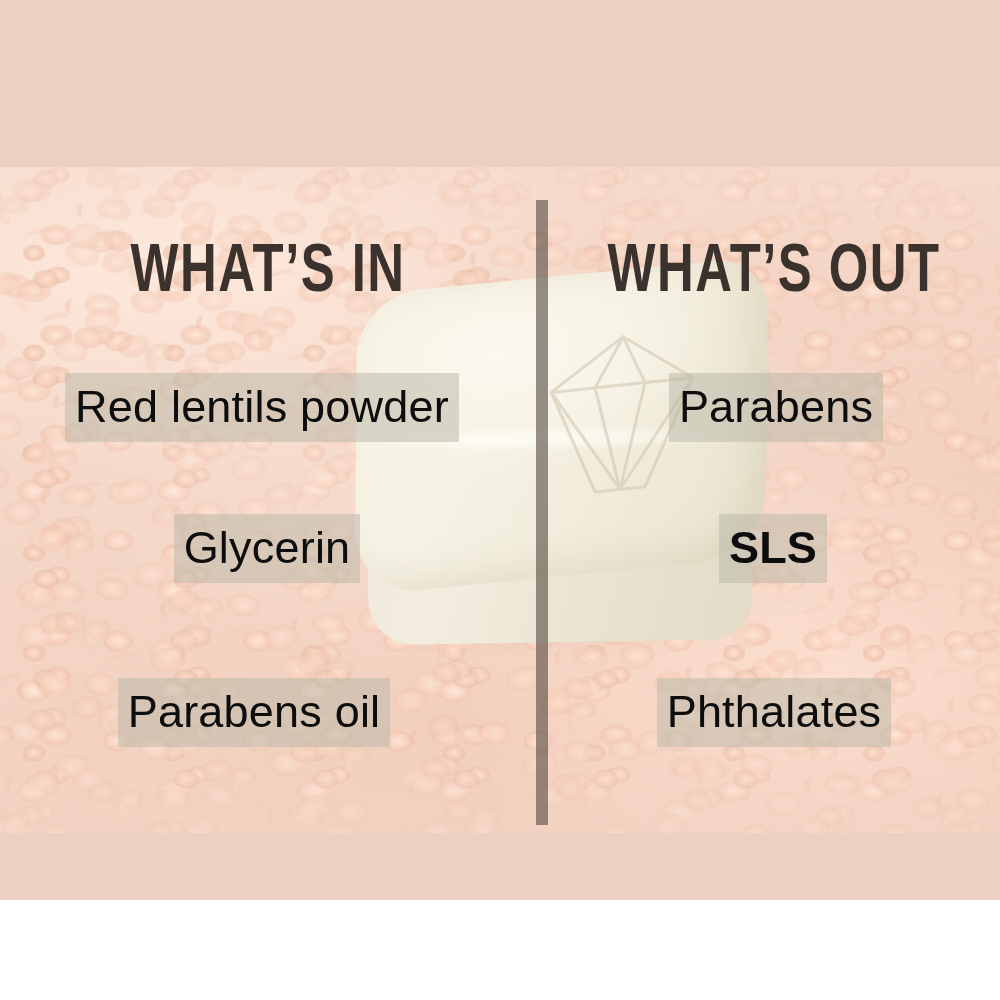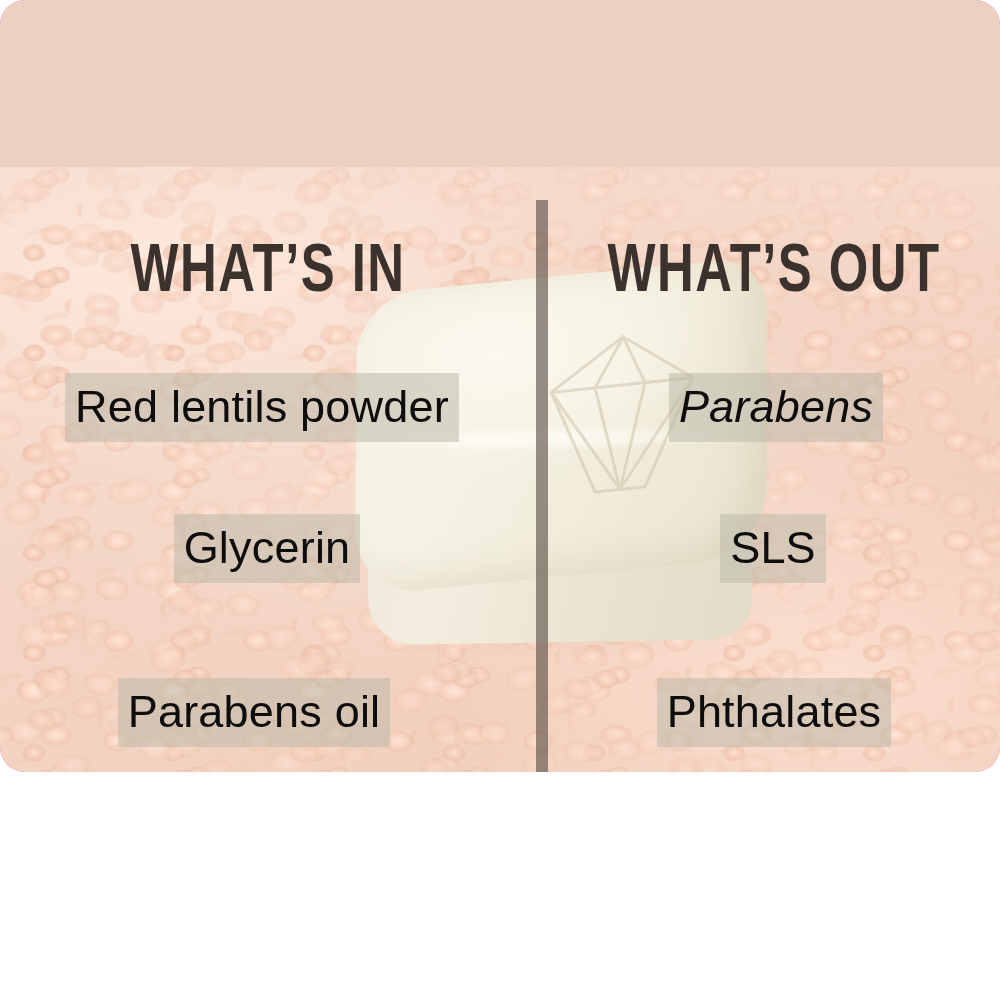--- a/index.html
+++ b/index.html
@@ -10,24 +10,23 @@
   }
   body {
     font-family: "Liberation Sans", sans-serif;
     -webkit-font-smoothing: antialiased;
   }
 
   
   .canvas {
     position: relative;
     width: 1000px;
-    height: 772px;
+    height: 900px;
     overflow: hidden;
     background: #ec4899;
-    border-radius: 25px;
   }
 
   
   .band {
     position: absolute;
     left: 0;
     width: 1000px;
     background: #ecd1c2;
     z-index: 40;
   }
@@ -219,22 +218,22 @@
     white-space: nowrap;
   }
   .item-1 { top: 373px; }
   .item-2 { top: 514px; }
   .item-3 { top: 678px; }
 
   
   .col-left  .item-1 .item-text { transform: translateX(-6px); }
   .col-left  .item-2 .item-text { transform: translateX(-1px); }
   .col-left  .item-3 .item-text { transform: translateX(-14px); }
-  .col-right .item-1 .item-text { transform: translateX(2px); font-style: italic; }
-  .col-right .item-2 .item-text { transform: translateX(-1px); }
+  .col-right .item-1 .item-text { transform: translateX(2px); }
+  .col-right .item-2 .item-text { transform: translateX(-1px); font-weight: bold; }
   .col-right .item-3 .item-text { transform: translateX(0px); }
 </style>
 </head>
 <body>
 
 <div class="canvas">
 
   <div class="photo">
     <div class="lentils"></div>
     <div class="lentils layer2"></div>

